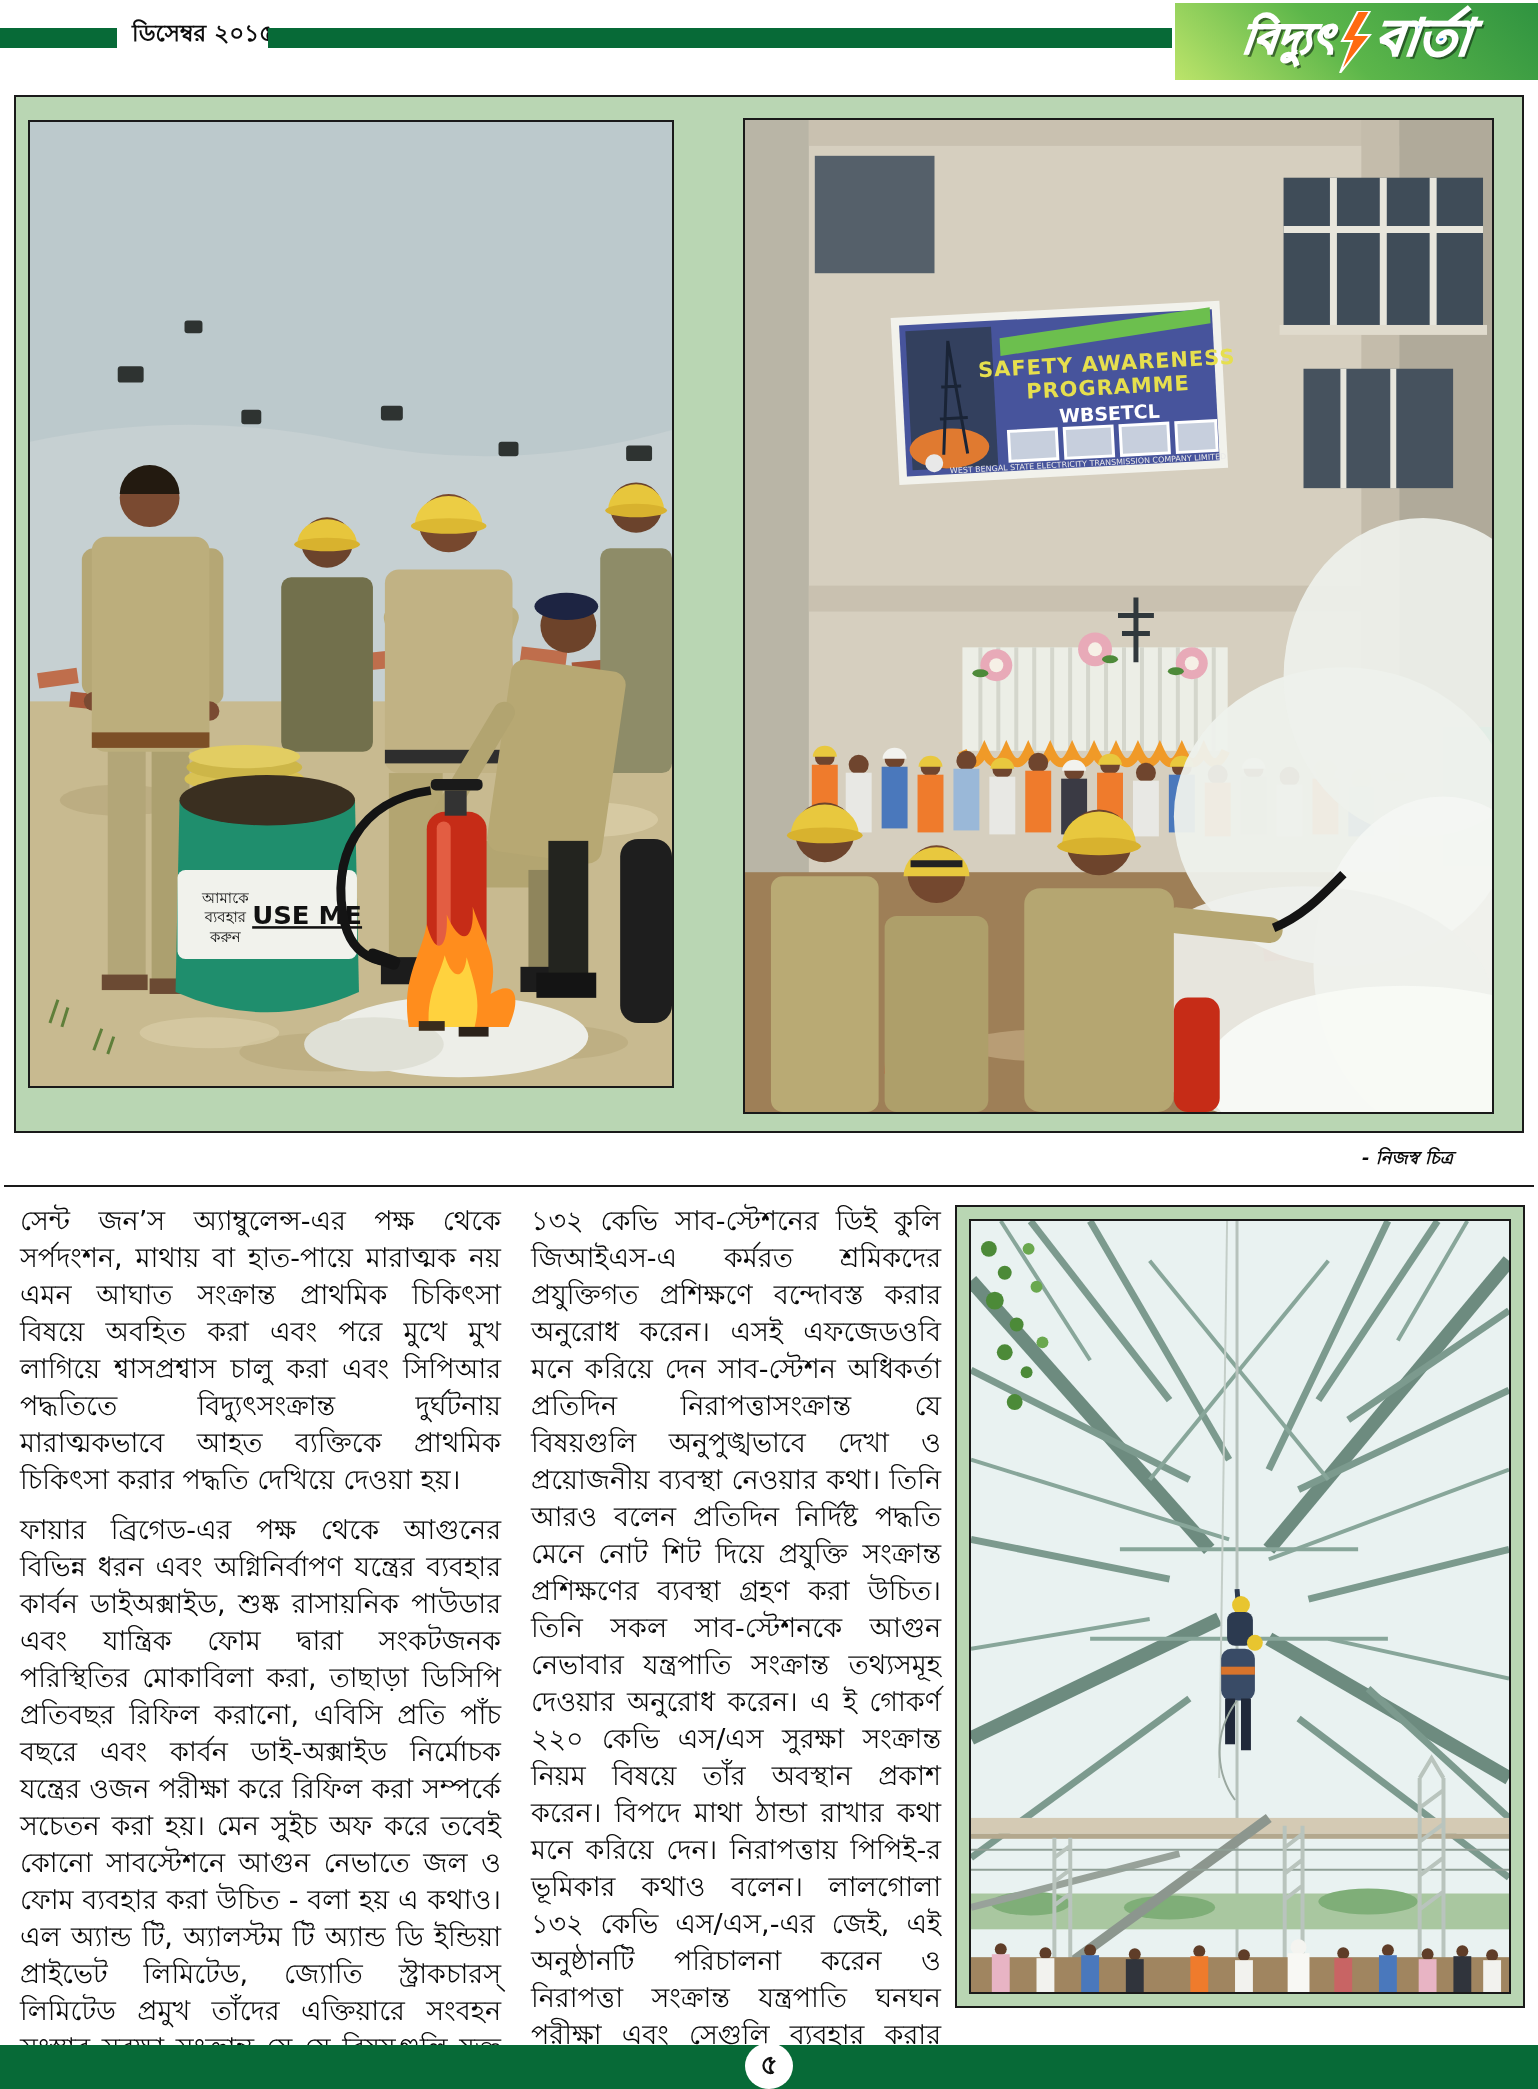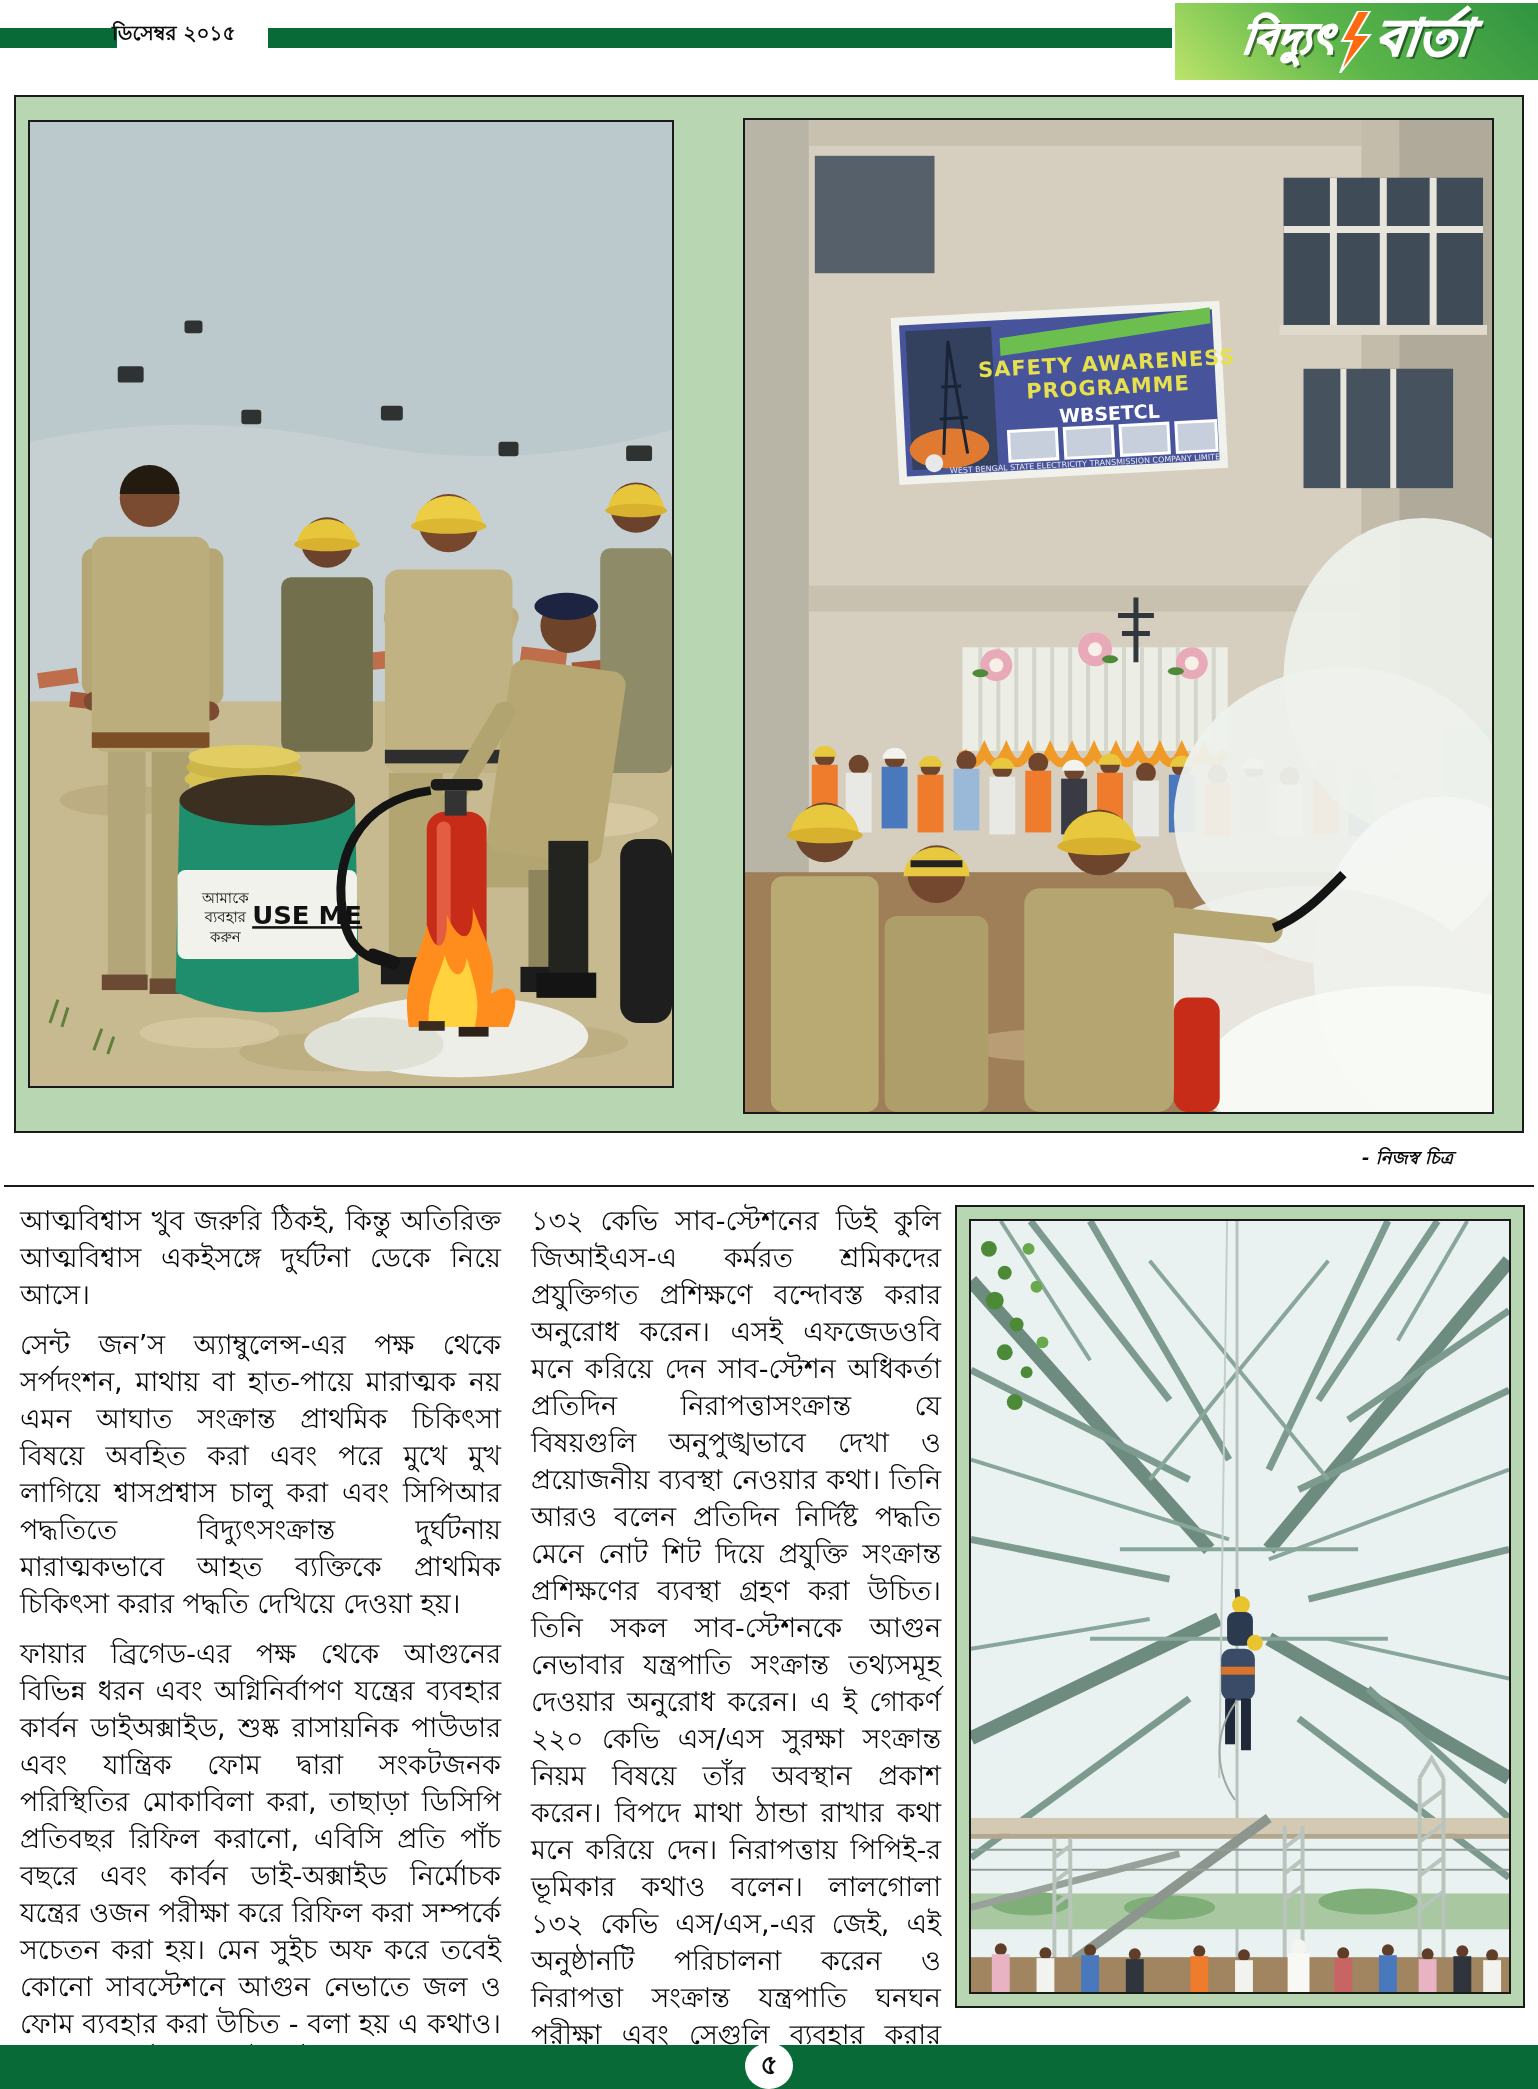--- a/index.html
+++ b/index.html
@@ -3,22 +3,22 @@
 <meta charset="utf-8">
 <style>
   html,body{margin:0;padding:0;background:#e9e9e9;}
   .page{position:relative;width:1538px;height:2089px;background:#ffffff;
         font-family:"DejaVu Sans",sans-serif;overflow:hidden;margin:0 auto;color:#0a0a0a;}
 
   
   .header-bar{position:absolute;top:28px;height:20px;background:#076a37;}
   .bar-left{left:0;width:117px;}
   .bar-mid{left:268px;width:904px;}
-  .issue-date{position:absolute;left:112px;top:17px;width:162px;text-align:left;
-              font-weight:bold;font-size:20px;line-height:32px;color:#0d0d0d;}
+  .issue-date{position:absolute;left:112px;top:17px;width:162px;text-align:right;
+              font-weight:bold;font-size:23px;line-height:32px;color:#0d0d0d;}
   .masthead{position:absolute;left:1175px;top:3px;width:363px;height:77px;
             background:linear-gradient(45deg,#bce46a 0%,#5cb64a 45%,#2f9340 100%);
             display:flex;align-items:center;justify-content:center;gap:4px;}
   .logo-word{font-weight:bold;font-style:italic;-webkit-text-stroke:2px #ffffff;
              text-shadow:3px 3px 0 rgba(15,40,18,.6);white-space:nowrap;}
   .logo-bidyut{color:#ff9a1c;font-size:42px;transform:skewX(-6deg);}
   .logo-barta{color:#1878c8;font-size:50px;transform:skewX(-6deg);}
   .bolt{display:block;}
 
   
@@ -372,21 +372,20 @@
           </g>
         </g>
       </svg>
     </div>
   </div>
 
   <div class="photo-caption">- নিজস্ব চিত্র</div>
   <div class="rule"></div>
 
   <div class="col col-left">
-    <p>আত্মবিশ্বাস খুব জরুরি ঠিকই, কিন্তু অতিরিক্ত আত্মবিশ্বাস একইসঙ্গে দুর্ঘটনা ডেকে নিয়ে আসে।</p>
     <p>সেন্ট জন’স অ্যাম্বুলেন্স-এর পক্ষ থেকে সর্পদংশন, মাথায় বা হাত-পায়ে মারাত্মক নয় এমন আঘাত সংক্রান্ত প্রাথমিক চিকিৎসা বিষয়ে অবহিত করা এবং পরে মুখে মুখ লাগিয়ে শ্বাসপ্রশ্বাস চালু করা এবং সিপিআর পদ্ধতিতে বিদ্যুৎসংক্রান্ত দুর্ঘটনায় মারাত্মকভাবে আহত ব্যক্তিকে প্রাথমিক চিকিৎসা করার পদ্ধতি দেখিয়ে দেওয়া হয়।</p>
     <p>ফায়ার ব্রিগেড-এর পক্ষ থেকে আগুনের বিভিন্ন ধরন এবং অগ্নিনির্বাপণ যন্ত্রের ব্যবহার কার্বন ডাইঅক্সাইড, শুষ্ক রাসায়নিক পাউডার এবং যান্ত্রিক ফোম দ্বারা সংকটজনক পরিস্থিতির মোকাবিলা করা, তাছাড়া ডিসিপি প্রতিবছর রিফিল করানো, এবিসি প্রতি পাঁচ বছরে এবং কার্বন ডাই-অক্সাইড নির্মোচক যন্ত্রের ওজন পরীক্ষা করে রিফিল করা সম্পর্কে সচেতন করা হয়। মেন সুইচ অফ করে তবেই কোনো সাবস্টেশনে আগুন নেভাতে জল ও ফোম ব্যবহার করা উচিত - বলা হয় এ কথাও। এল অ্যান্ড টি, অ্যালস্টম টি অ্যান্ড ডি ইন্ডিয়া প্রাইভেট লিমিটেড, জ্যোতি স্ট্রাকচারস্ লিমিটেড প্রমুখ তাঁদের এক্তিয়ারে সংবহন সংস্থার সুরক্ষা সংক্রান্ত যে যে বিষয়গুলি যুক্ত সে ব্যাপারে আকর্ষণীয় প্রদর্শনীমূলক অভিনয় এবং দৃষ্টি আকর্ষণী বক্তব্য পেশ করেন। যেমন এল অ্যান্ড টি অ্যারেস্টার, সেফটি বেল্ট, সুরক্ষা নেট, হরাইজন্টাল লাইফলাইনের ব্যবহার, জ্যোতি স্ট্রাকচারস্ সেফটি ল্যাডার ও সেফটি ব্যারিকেডের প্রয়োজনীয়তা হাতে কলমে দেখান। বিভিন্ন অফিস ও সাব-স্টেশনের থেকে আগত অংশগ্রহণকারীরা প্রকৃত কর্মক্ষেত্রে কোন্ কোন্ ধরনের বিপ্রতীপ পরিস্থিতি তৈরি হতে</p>
   </div>
   <div class="col col-mid">
     <p><span>১৩২ কেভি সাব-স্টেশনের ডিই কুলি জিআইএস-এ কর্মরত শ্রমিকদের প্রযুক্তিগত প্রশিক্ষণে বন্দোবস্ত করার অনুরোধ করেন। এসই এফজেডওবি মনে করিয়ে দেন সাব-স্টেশন অধিকর্তা প্রতিদিন নিরাপত্তাসংক্রান্ত যে বিষয়গুলি অনুপুঙ্খভাবে দেখা ও প্রয়োজনীয় ব্যবস্থা নেওয়ার কথা। তিনি আরও বলেন প্রতিদিন নির্দিষ্ট পদ্ধতি মেনে নোট শিট দিয়ে প্রযুক্তি সংক্রান্ত প্রশিক্ষণের ব্যবস্থা গ্রহণ করা উচিত। তিনি সকল সাব-স্টেশনকে আগুন নেভাবার যন্ত্রপাতি সংক্রান্ত তথ্যসমূহ দেওয়ার অনুরোধ করেন। এ ই গোকর্ণ ২২০ কেভি এস/এস সুরক্ষা সংক্রান্ত নিয়ম বিষয়ে তাঁর অবস্থান প্রকাশ করেন। বিপদে মাথা ঠান্ডা রাখার কথা মনে করিয়ে দেন। নিরাপত্তায় পিপিই-র ভূমিকার কথাও বলেন। লালগোলা ১৩২ কেভি এস/এস,-এর জেই, এই অনুষ্ঠানটি পরিচালনা করেন ও নিরাপত্তা সংক্রান্ত যন্ত্রপাতি ঘনঘন পরীক্ষা এবং সেগুলি ব্যবহার করার আগে সঠিক অবস্থায় আছে কিনা দেখে নেওয়ার কথা বলেন। নির্দিষ্ট সময় অন্তর প্রত্যেক সাব-স্টেশনে সুরক্ষা সংক্রান্ত প্রশিক্ষণ হওয়া উচিত। যেহেতু আকছারই প্রতিটি সাব-স্টেশনে সাপে কামড়ানোর মতো ঘটনা ঘটে তাই এ সংক্রান্ত আগাম সতর্ক থাকা বাঞ্ছনীয়। এরিয়া ম্যানেজার তথা দায়িত্বপ্রাপ্ত এসএলডিসি-র সঙ্গে যৌথভাবে পরিকল্পনা শাট ডাউনের ব্যবস্থা করে নির্দিষ্ট সময় অন্তর রক্ষণাবেক্ষণের ব্যবস্থা করা উচিত বলে তিনি মত প্রকাশ করেন। অন্যান্য অফিসাররাও নিজের নিজের বক্তব্য পেশ করেন। পরিশেষে এসই, এফজেডও-র ধন্যবাদজ্ঞাপক ভাষণ সভার পরিসমাপ্তি ঘটায়।</span> </p>
   </div>
 
   <div class="tower-frame">
     <div class="tower-inner">
       <svg viewBox="0 0 542 775" preserveAspectRatio="none">

